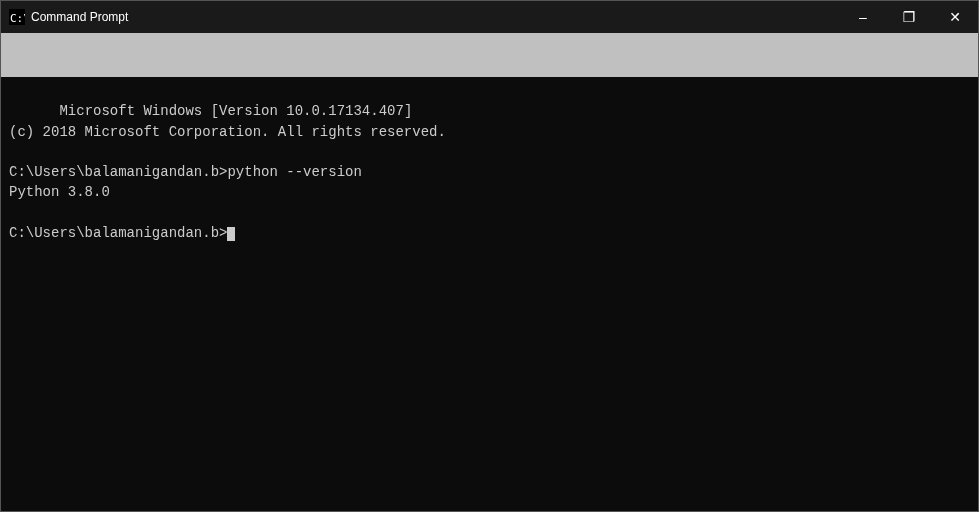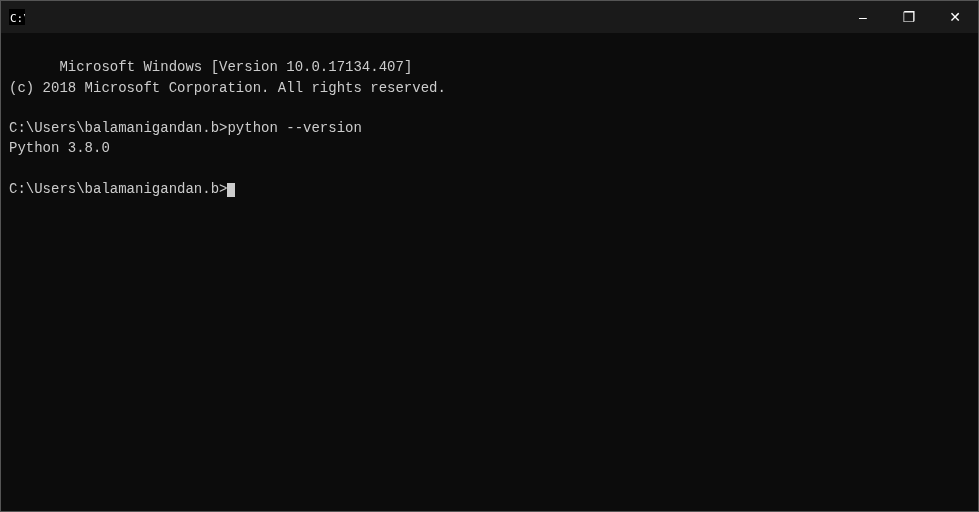--- a/index.html
+++ b/index.html
@@ -75,20 +75,21 @@
       background: transparent;
       border: none;
       outline: none;
     }
 
     .terminal-body {
       flex: 1;
       background: #0c0c0c;
       padding: 4px 8px;
       overflow: hidden;
+      margin-top: 44px;
     }
 
     .terminal-text {
       font-family: 'Consolas', 'Courier New', monospace;
       font-size: 14px;
       color: #cccccc;
       line-height: 1.45;
       white-space: pre;
     }
 
@@ -109,20 +110,21 @@
 <body>
 
 <div class="window">
   <div class="titlebar">
     <div class="titlebar-icon">
       <svg viewBox="0 0 16 16" xmlns="http://www.w3.org/2000/svg">
         <rect width="16" height="16" fill="#000000"></rect>
         <text x="1" y="13" font-size="11" font-family="Consolas, monospace" fill="white">C:\</text>
       </svg>
     </div>
+    <span class="titlebar-title">Command Prompt</span>
     <div class="titlebar-controls">
       <button class="titlebar-btn minimize">–</button>
       <button class="titlebar-btn maximize">❐</button>
       <button class="titlebar-btn close">✕</button>
     </div>
   </div>
   <div class="terminal-body">
     <div class="terminal-text">
       <span>Microsoft Windows [Version 10.0.17134.407]</span>
 <span>(c) 2018 Microsoft Corporation. All rights reserved.</span>

